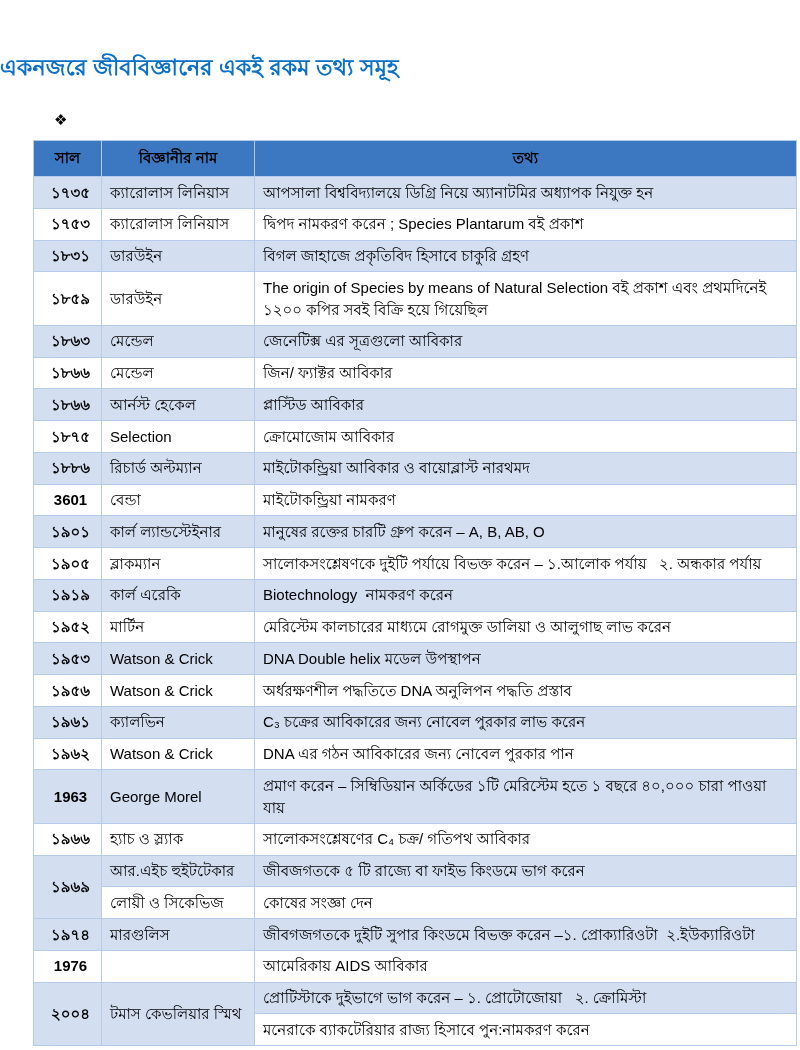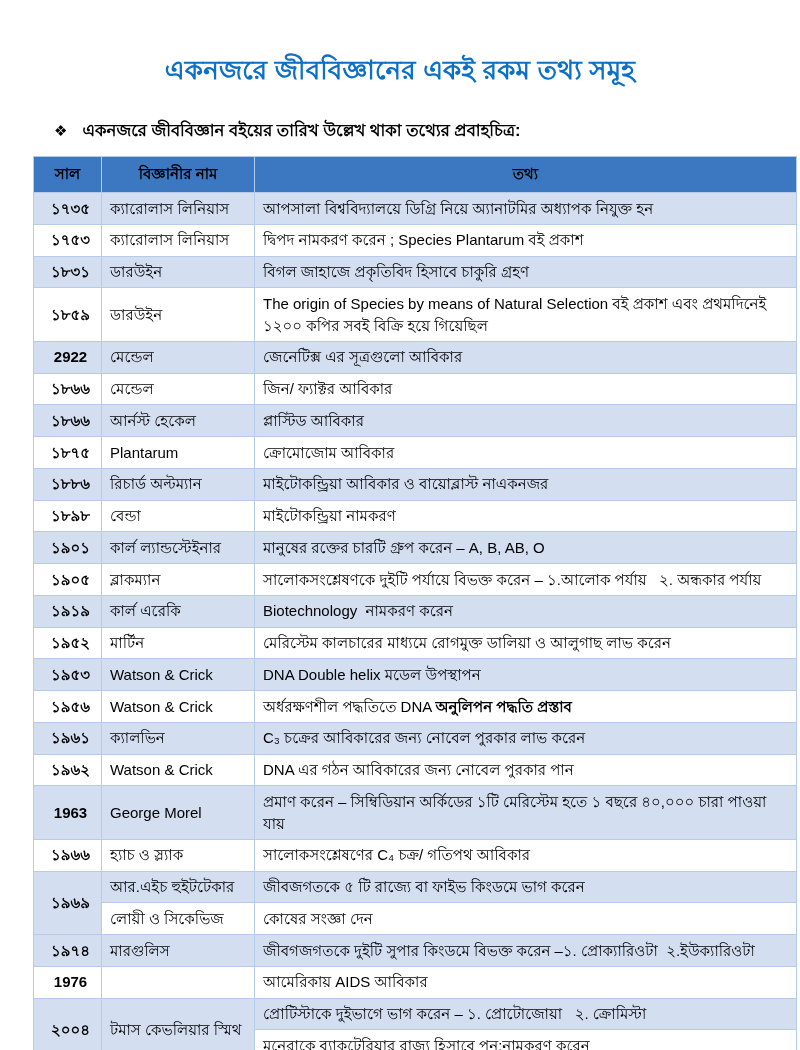--- a/index.html
+++ b/index.html
@@ -9,23 +9,23 @@
     --grid:#b6cbe9;
   }
   html,body{margin:0;padding:0;background:#ffffff;}
   body{
     width:800px;height:1050px;overflow:hidden;
     font-family:"Liberation Sans","DejaVu Sans",sans-serif;
     color:#000;
   }
   .page{padding-top:50px;}
   .page-title{
-    text-align:center;
+    text-align:left;
     color:var(--title-blue);
-    font-size:26px;
+    font-size:22px;
     font-weight:bold;
     margin:0 0 24px 0;
     letter-spacing:.2px;
   }
   .subtitle-line{
     margin:0 0 11px 54px;
     font-size:16.5px;
     font-weight:bold;
     display:flex;
     align-items:baseline;
@@ -43,34 +43,33 @@
   }
   th{
     background:var(--header-bg);
     font-size:15px;
     font-weight:bold;
     padding:5px 16px;
     text-align:center;
   }
   td{font-size:15px;padding:4.5px 8px;line-height:1.45;}
   td.year{text-align:center;font-weight:bold;padding-left:8px;padding-right:2px;}
-  td.info b{font-weight:bold;}
+  td.info b{font-weight:normal;}
   col.c-year{width:68px;}
   col.c-scientist{width:153px;}
   td.band{background:var(--band-bg);}
 </style>
 </head>
 <body>
 
 <div class="page">
   <h1 class="page-title">একনজরে জীববিজ্ঞানের একই রকম তথ্য সমূহ</h1>
 
   <div class="subtitle-line">
     <span class="bullet">❖</span>
-    <span>একনজরে জীববিজ্ঞান বইয়ের তারিখ উল্লেখ থাকা তথ্যের প্রবাহচিত্র:</span>
   </div>
 
   <table class="facts">
     <colgroup>
       <col class="c-year">
         <col class="c-scientist">
         <col class="c-info">
     </colgroup>
     <thead>
       <tr>
@@ -94,46 +93,46 @@
           <td class="year band">১৮৩১</td>
           <td class="scientist band">ডারউইন</td>
           <td class="info band">বিগল জাহাজে প্রকৃতিবিদ হিসাবে চাকুরি গ্রহণ</td>
         </tr>
         <tr>
           <td class="year">১৮৫৯</td>
           <td class="scientist">ডারউইন</td>
           <td class="info">The origin of Species by means of Natural Selection বই প্রকাশ এবং প্রথমদিনেই ১২০০ কপির সবই বিক্রি হয়ে গিয়েছিল</td>
         </tr>
         <tr>
-          <td class="year band">2922</td>
+          <td class="year band">১৮৬৩</td>
           <td class="scientist band">মেন্ডেল</td>
           <td class="info band">জেনেটিক্স এর সূত্রগুলো আবিকার</td>
         </tr>
         <tr>
           <td class="year">১৮৬৬</td>
           <td class="scientist">মেন্ডেল</td>
           <td class="info">জিন/ ফ্যাক্টর  আবিকার</td>
         </tr>
         <tr>
           <td class="year band">১৮৬৬</td>
           <td class="scientist band">আর্নস্ট হেকেল</td>
           <td class="info band">প্লাস্টিড আবিকার</td>
         </tr>
         <tr>
           <td class="year">১৮৭৫</td>
-          <td class="scientist">Plantarum</td>
+          <td class="scientist">Selection</td>
           <td class="info">ক্রোমোজোম আবিকার</td>
         </tr>
         <tr>
           <td class="year band">১৮৮৬</td>
           <td class="scientist band">রিচার্ড অল্টম্যান</td>
-          <td class="info band">মাইটোকন্ড্রিয়া আবিকার ও বায়োব্লাস্ট নাএকনজর</td>
-        </tr>
-        <tr>
-          <td class="year">১৮৯৮</td>
+          <td class="info band">মাইটোকন্ড্রিয়া আবিকার ও বায়োব্লাস্ট নারথমদ</td>
+        </tr>
+        <tr>
+          <td class="year">3601</td>
           <td class="scientist">বেন্ডা</td>
           <td class="info">মাইটোকন্ড্রিয়া নামকরণ</td>
         </tr>
         <tr>
           <td class="year band">১৯০১</td>
           <td class="scientist band">কার্ল ল্যান্ডস্টেইনার</td>
           <td class="info band">মানুষের রক্তের চারটি গ্রুপ করেন – A, B, AB, O</td>
         </tr>
         <tr>
           <td class="year">১৯০৫</td>

